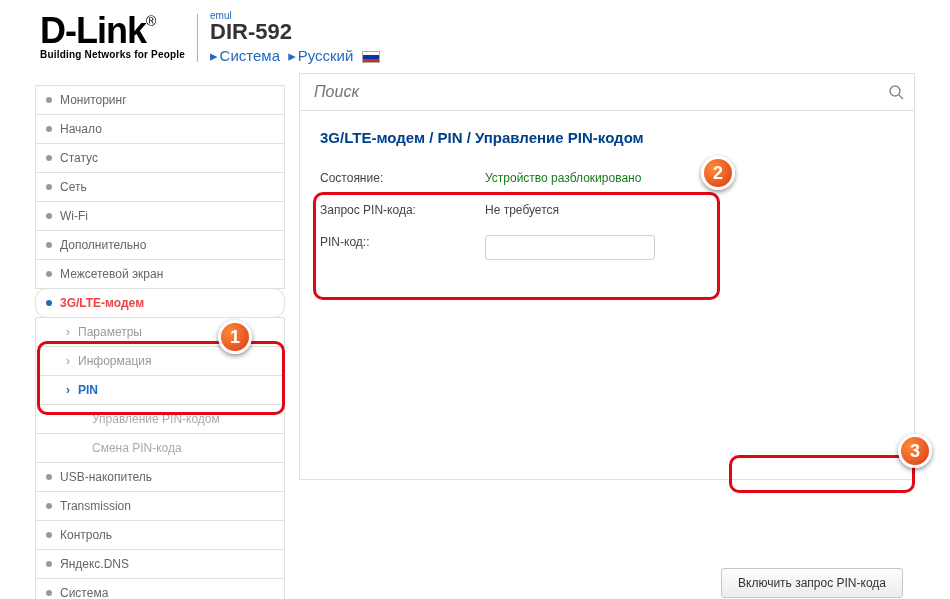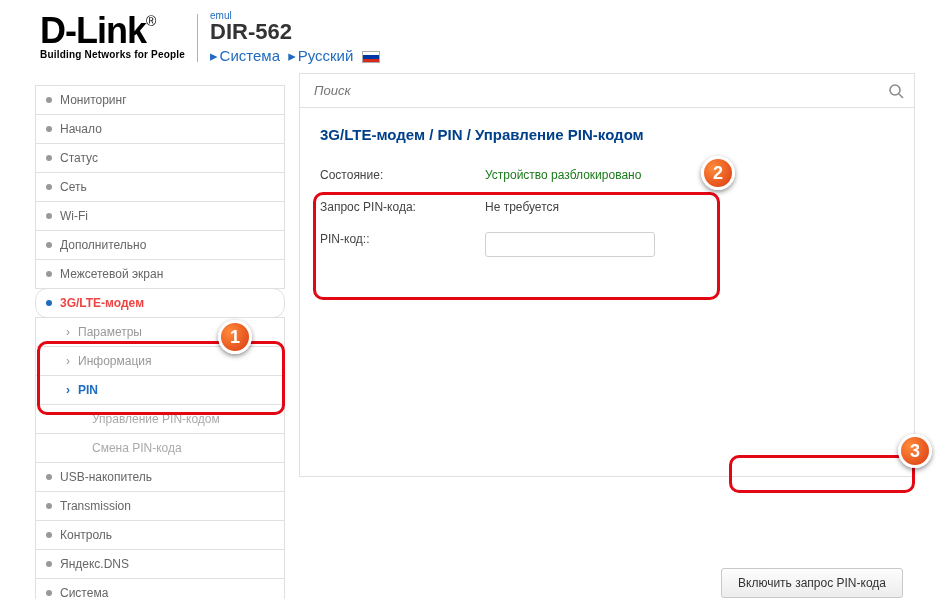--- a/index.html
+++ b/index.html
@@ -28,21 +28,21 @@
 .nav-item.expanded { color: #ef4444; font-weight: bold; border-radius: 12px; }
 .nav-item.expanded::before { background: #1f6bbf; }
 .sub-item { border: 1px solid #e0e0e0; background: #fff; padding: 7px 10px 7px 42px; position: relative; cursor: pointer; color: #999; margin-top: -1px; font-size: 12px; }
 .sub-item::before { content: "›"; position: absolute; left: 30px; top: 50%; transform: translateY(-50%); color: #999; font-size: 12px; }
 .sub-item.active { color: #1f6bbf; font-weight: bold; }
 .sub-item.active::before { color: #1f6bbf; }
 .sub-sub { border: 1px solid #e0e0e0; background: #fff; padding: 7px 10px 7px 56px; cursor: pointer; color: #aaa; margin-top: -1px; font-size: 12px; }
 
 .content { flex: 1; position: relative; }
 .search-box { border: 1px solid #e0e0e0; padding: 9px 34px 9px 14px; position: relative; }
-.search-box input { border: none; outline: none; width: 100%; font-size: 13px; color: #999; font-style: italic; background: transparent; }
+.search-box input { border: none; outline: none; width: 100%; font-size: 16px; color: #999; font-style: italic; background: transparent; }
 .search-icon { position: absolute; right: 10px; top: 50%; transform: translateY(-50%); width: 16px; height: 16px; }
 .search-icon svg { width: 16px; height: 16px; stroke: #888; fill: none; stroke-width: 1.5; }
 
 .content-body { border: 1px solid #e0e0e0; border-top: none; padding: 18px 20px 210px 20px; }
 .breadcrumb { color: #003f8a; font-size: 15px; font-weight: bold; margin-bottom: 16px; }
 .form-row { display: flex; padding: 9px 0; font-size: 12px; color: #444; }
 .form-label { width: 165px; }
 .form-val { }
 .val-green { color: #1a7a1a; }
 .pin-input { border: 1px solid #d0d0d0; border-radius: 3px; padding: 4px 6px; width: 170px; background: #fff; }
@@ -57,21 +57,21 @@
 <body>
 
 <div class="header">
   <div class="logo-block">
     <div class="logo-text"><span>D-Link</span><span class="reg">®</span></div>
     <div class="logo-tag">Building Networks for People</div>
   </div>
   <div class="vline"></div>
   <div class="model-block">
     <div class="emul">emul</div>
-    <div class="model">DIR-562</div>
+    <div class="model">DIR-592</div>
     <div class="toplinks">
       <span class="arrow">▸</span><span class="lnk">Система</span>
       <span class="arrow">▸</span><span class="lnk">Русский</span>
       <span class="flag"></span>
     </div>
   </div>
 </div>
 
 <div class="main">
   <div class="sidebar">

